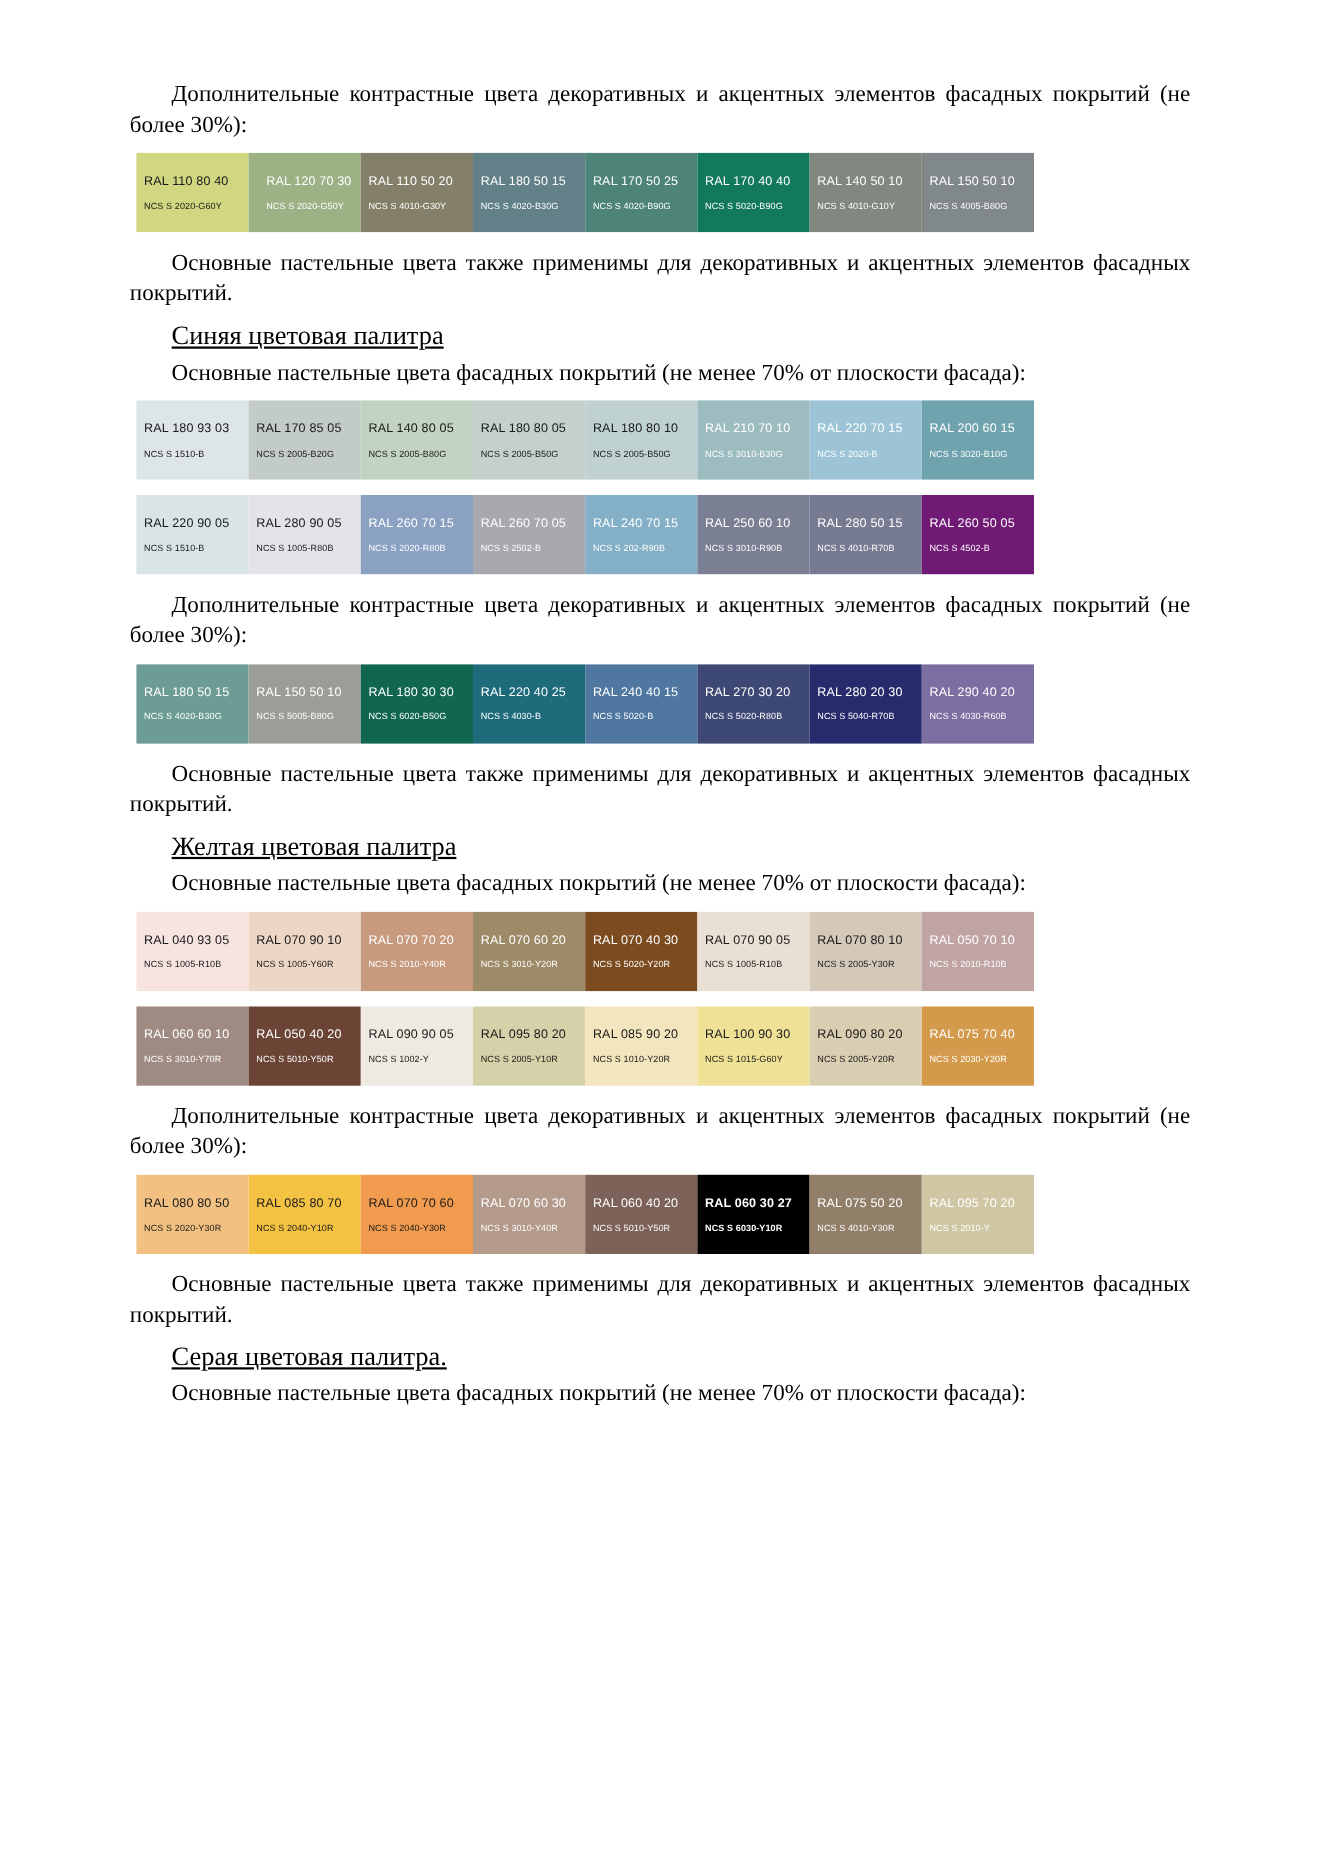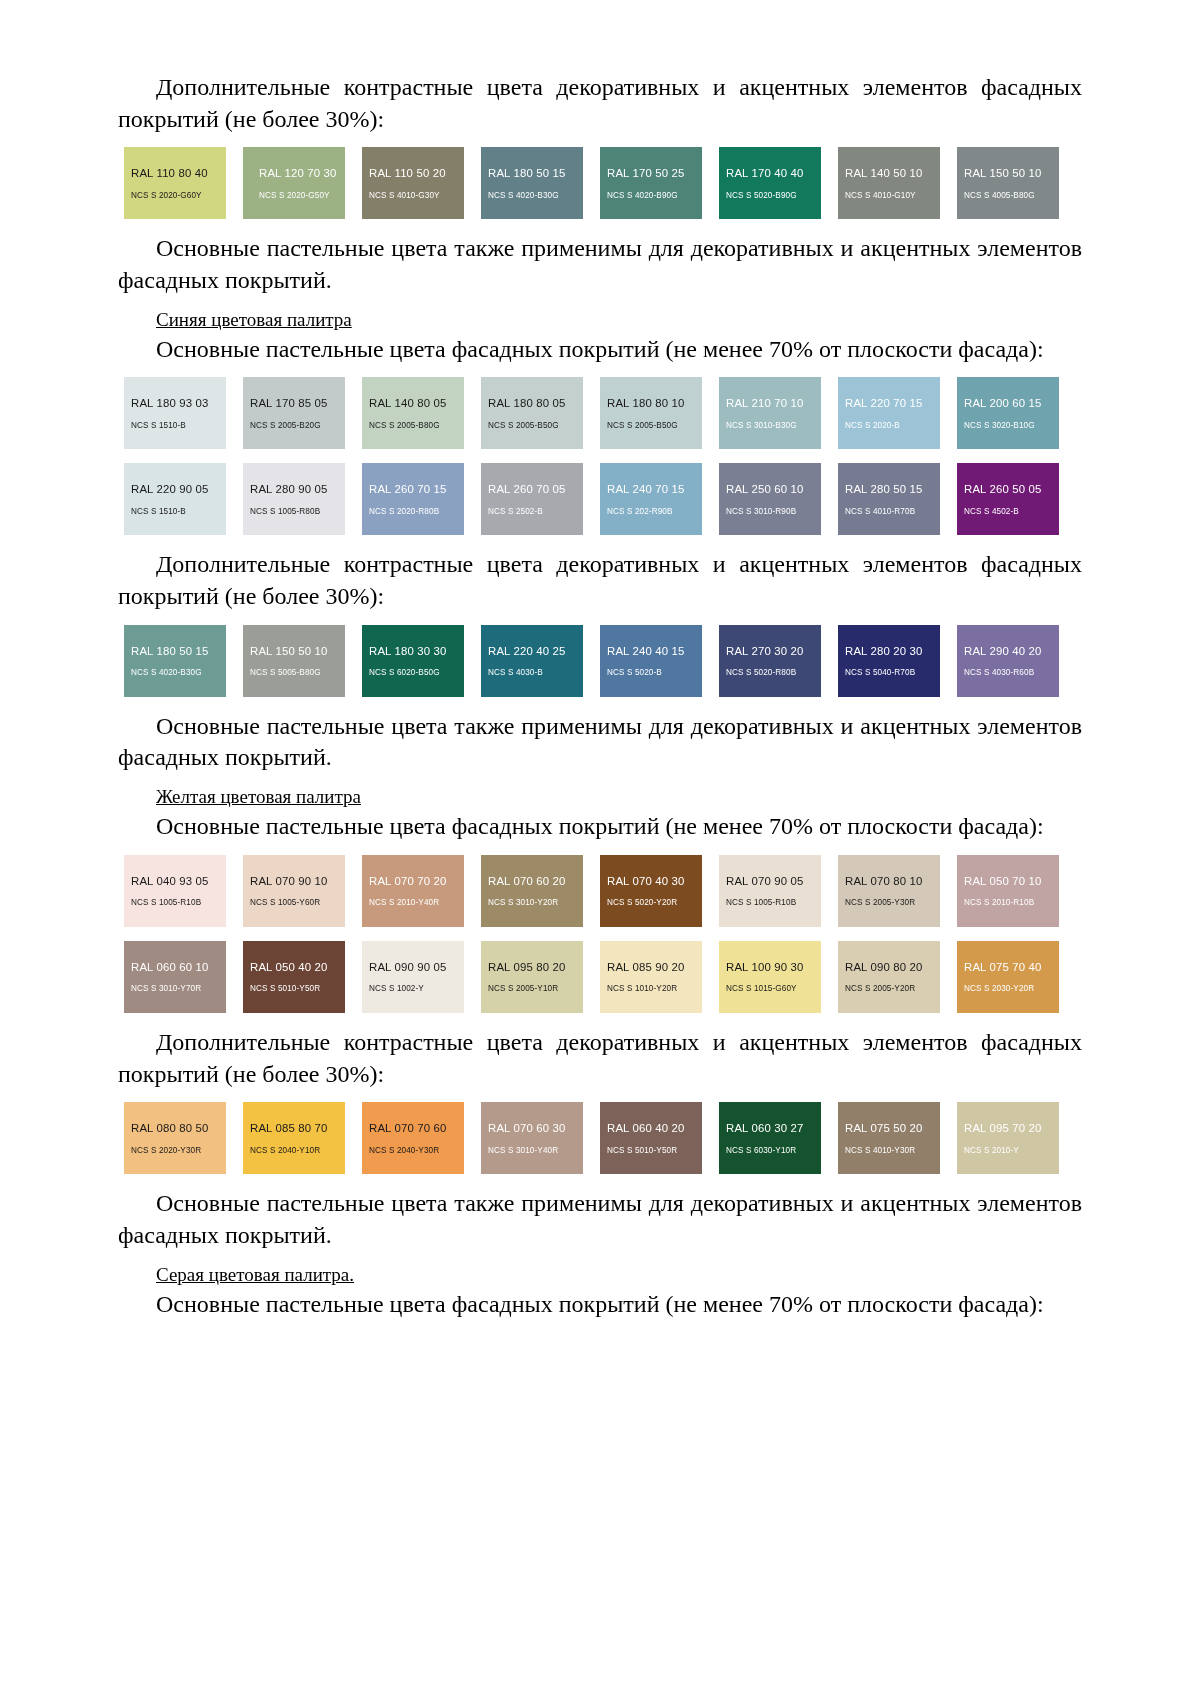--- a/index.html
+++ b/index.html
@@ -18,47 +18,46 @@
   .page {
     width: 1200px;
     min-height: 1697px;
     box-sizing: border-box;
     padding: 72px 118px 60px 118px;
     background: #ffffff;
     position: relative;
   }
   .para {
     font-family: "Liberation Serif", "DejaVu Serif", serif;
-    font-size: 24px;
+    font-size: 21px;
     line-height: 1.32;
     text-align: justify;
     text-indent: 38px;
     margin: 0 0 2px 0;
     color: #000;
     hyphens: none;
   }
   .para.nojust {
     text-align: left;
   }
   .subhead {
     font-family: "Liberation Serif", "DejaVu Serif", serif;
-    font-size: 19px;
+    font-size: 24px;
     line-height: 1.32;
     text-indent: 38px;
     margin: 0 0 2px 0;
   }
   .subhead span.u {
     text-decoration: underline;
   }
   .spacer-sm { height: 8px; }
 
   
   .swatch-row {
     display: flex;
-    gap: 17px;
     margin: 12px 0 14px 6px;
     width: 964px;
   }
   .swatch {
     width: 102px;
     height: 72px;
     box-sizing: border-box;
     display: flex;
     flex-direction: column;
     justify-content: flex-start;
@@ -334,21 +333,21 @@
       <span class="ncs">NCS S 2040-Y30R</span>
     </div>
     <div class="swatch light-text" style="background-color: rgb(180, 154, 138);">
       <span class="ral">RAL 070 60 30</span>
       <span class="ncs">NCS S 3010-Y40R</span>
     </div>
     <div class="swatch light-text" style="background-color: rgb(125, 98, 89);">
       <span class="ral">RAL 060 40 20</span>
       <span class="ncs">NCS S 5010-Y50R</span>
     </div>
-    <div class="swatch light-text" style="background-color: #14532d;">
+    <div class="swatch light-text" style="background-color: #000000; font-weight: bold;">
       <span class="ral">RAL 060 30 27</span>
       <span class="ncs">NCS S 6030-Y10R</span>
     </div>
     <div class="swatch light-text" style="background-color: rgb(145, 127, 106);">
       <span class="ral">RAL 075 50 20</span>
       <span class="ncs">NCS S 4010-Y30R</span>
     </div>
     <div class="swatch light-text" style="background-color: rgb(207, 199, 164);">
       <span class="ral">RAL 095 70 20</span>
       <span class="ncs">NCS S 2010-Y</span>

